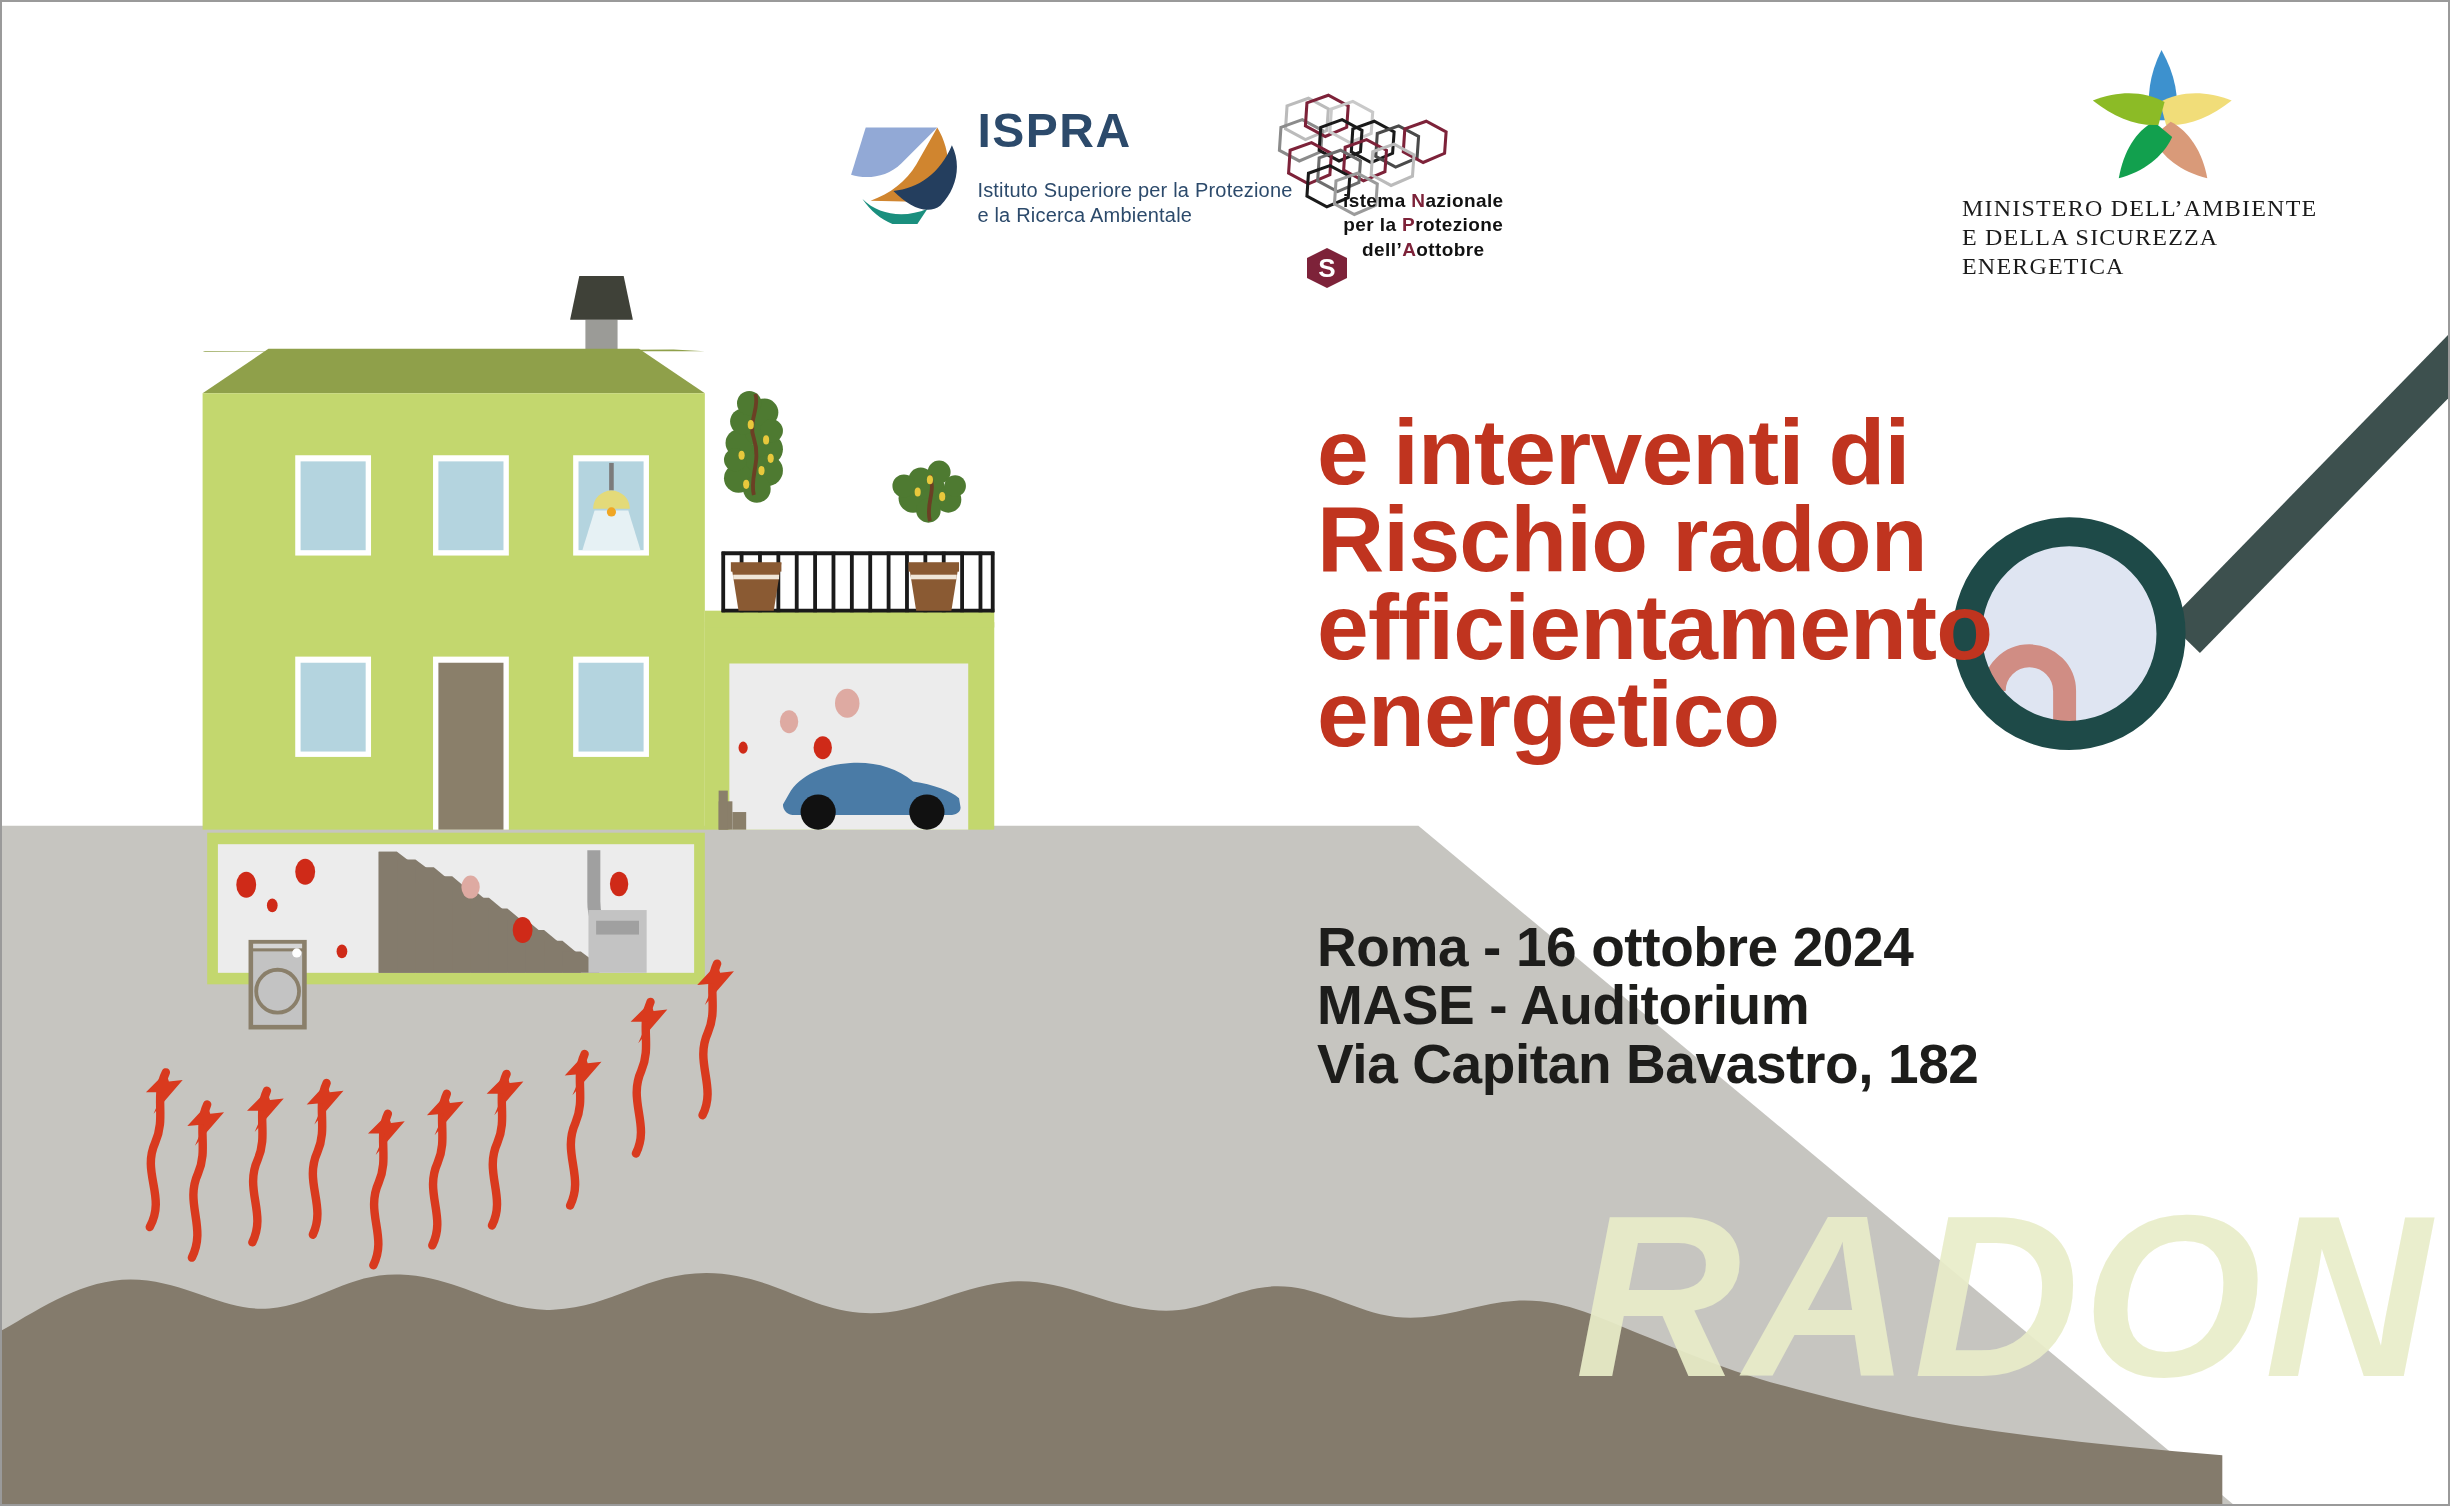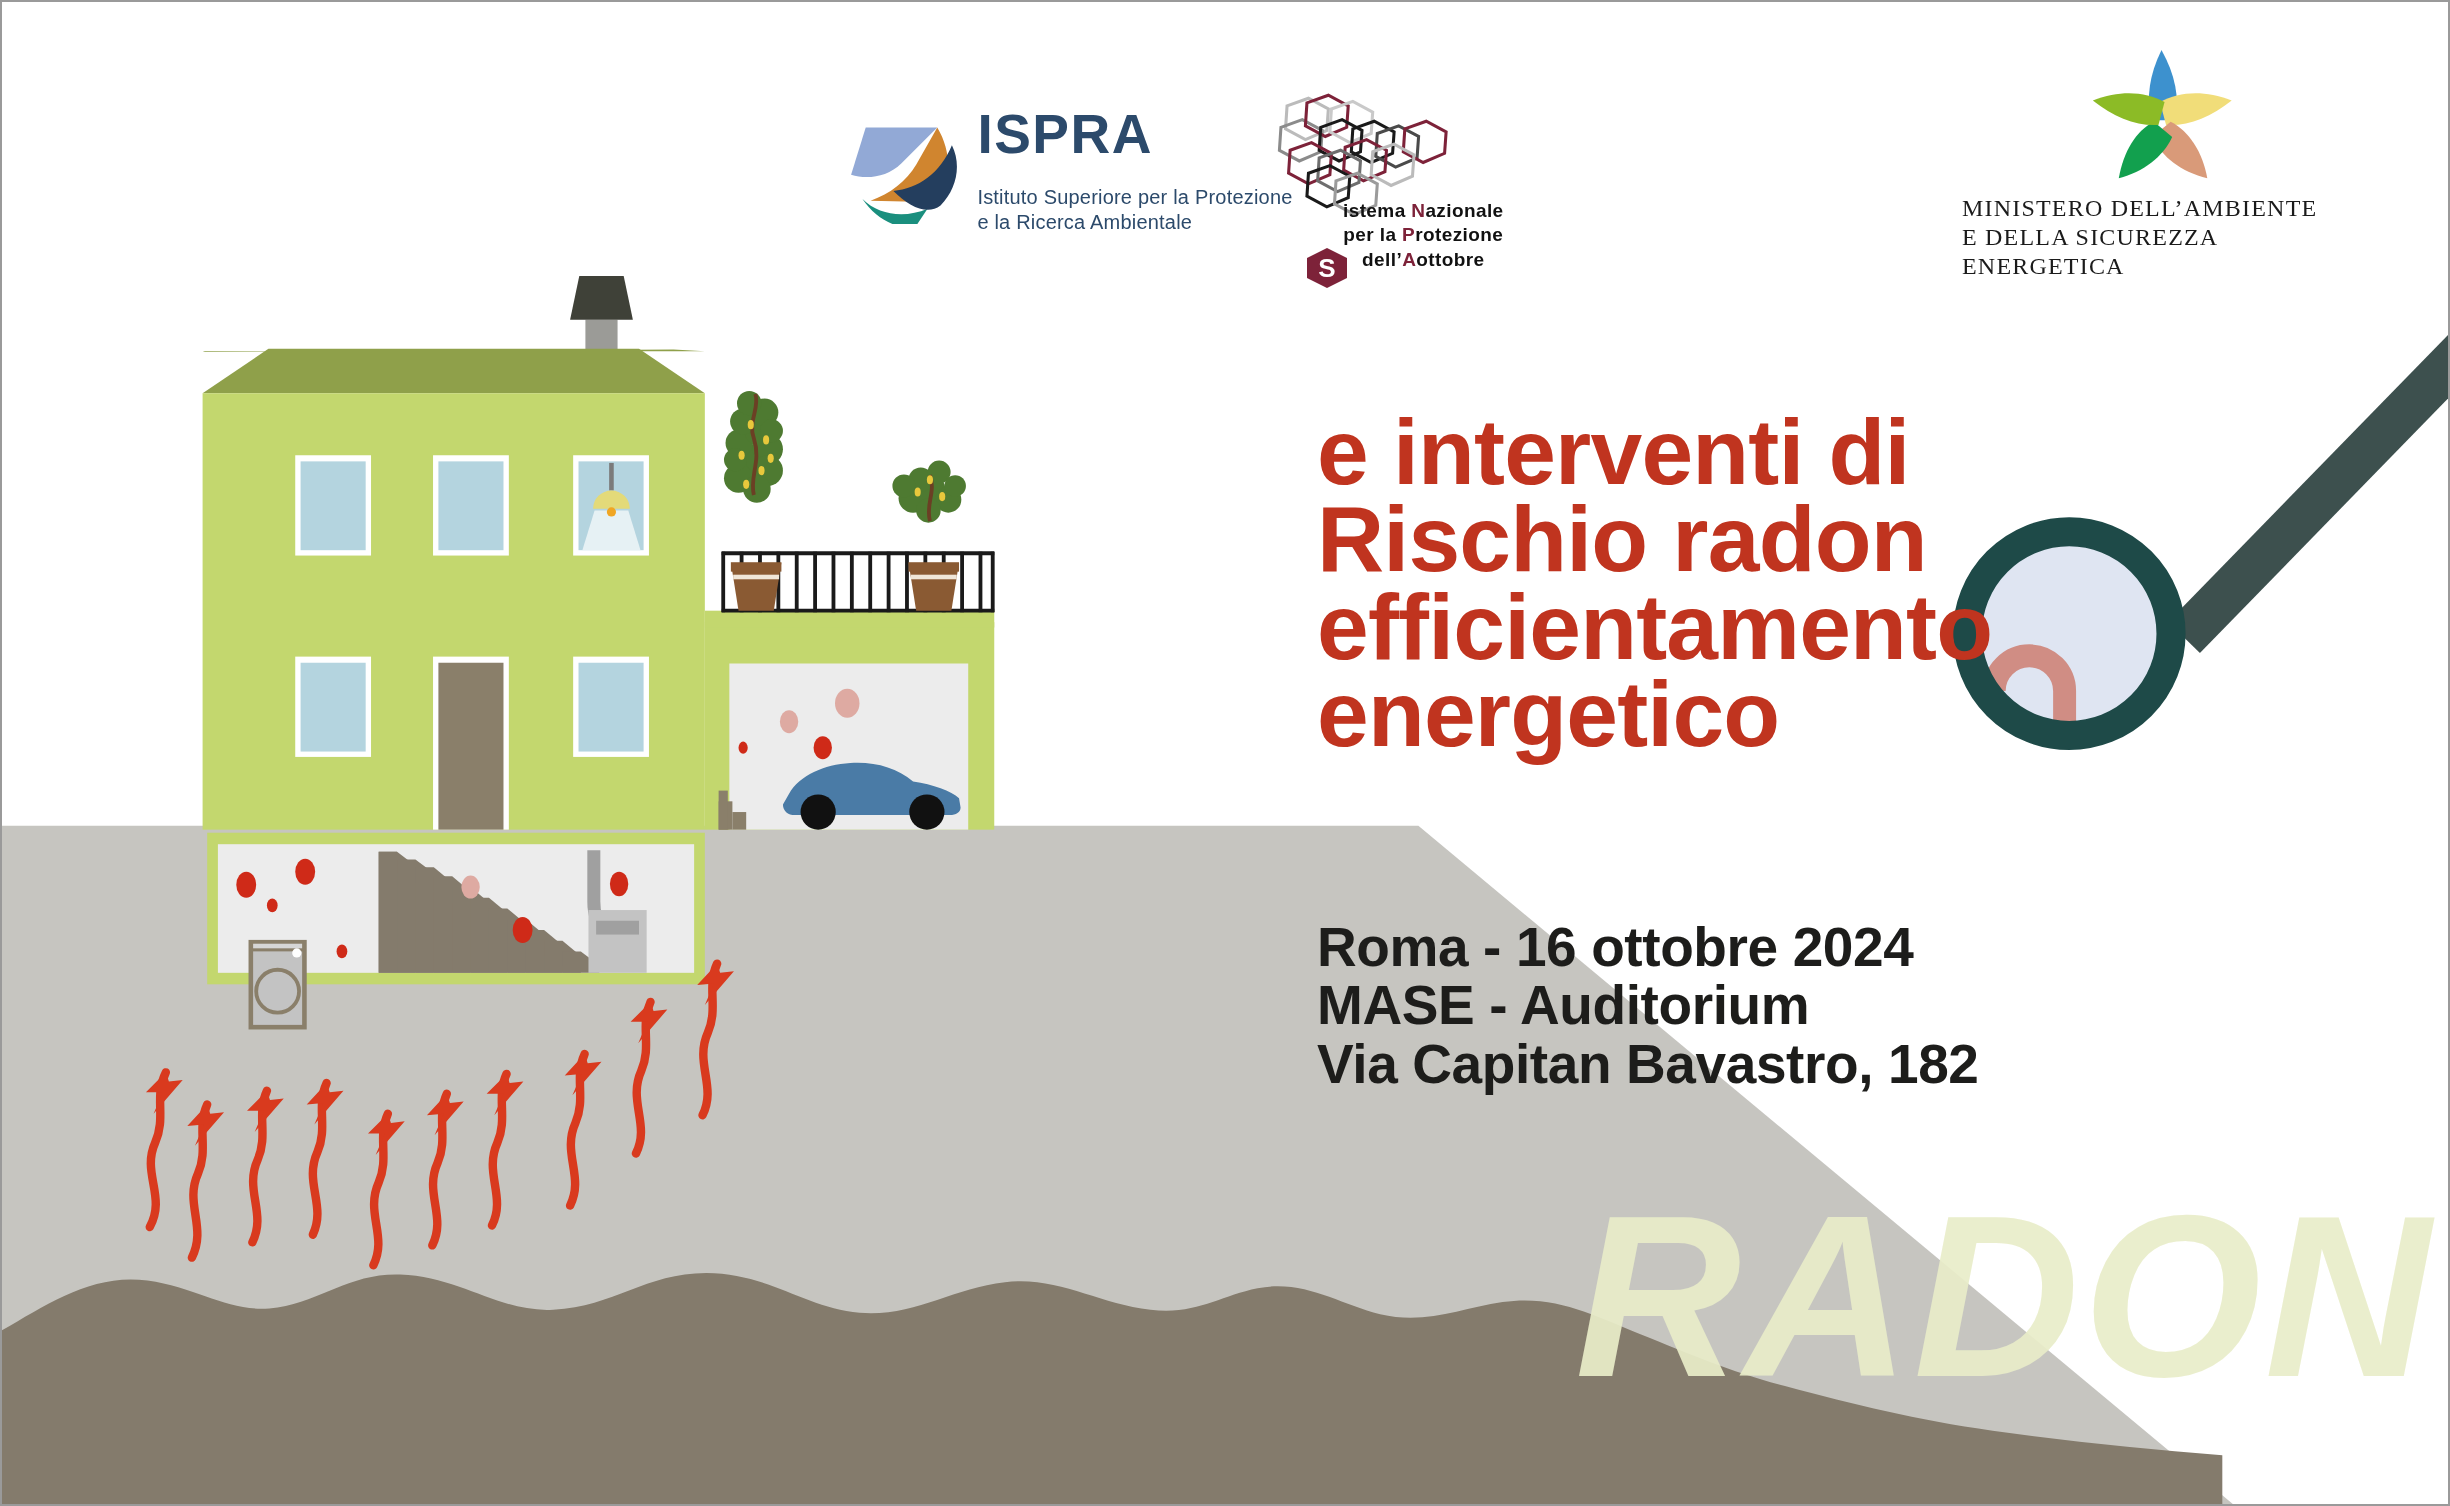--- a/index.html
+++ b/index.html
@@ -11,31 +11,31 @@
   #poster *{box-sizing:border-box;}
   .abs{position:absolute;}
   svg{display:block;}
 
   
   #logo-bar{position:absolute;left:0;top:0;width:2450px;height:276px;}
 
   .ispra-wrap{position:absolute;left:842px;top:107px;display:flex;align-items:flex-start;gap:18.4px;}
   .ispra-text{display:flex;flex-direction:column;}
   .ispra-word{
-    font-family:"Liberation Sans",sans-serif;font-weight:bold;font-size:55px;line-height:.92;
+    font-family:"Liberation Sans",sans-serif;font-weight:bold;font-size:48px;line-height:.92;
     color:#2c4a6b;letter-spacing:1.5px;
   }
   .ispra-sub{
     font-family:"Liberation Sans",sans-serif;font-size:20px;line-height:1.25;color:#2c4a6b;
     margin-top:25px;letter-spacing:0.2px;
   }
 
   .snpa-wrap{position:absolute;left:1256px;top:84px;width:322px;height:184px;}
   .snpa-lines{
-    position:absolute;left:12.3px;top:113px;width:306px;
+    position:absolute;left:12.3px;top:103px;width:306px;
     font-family:"Liberation Sans",sans-serif;font-size:19px;font-weight:bold;line-height:1.28;
     color:#111;text-align:center;letter-spacing:0.4px;
   }
   .snpa-lines .hl{color:#7d2239;}
   .snpa-badge{
     position:absolute;left:49px;top:162px;width:40px;height:40px;background:#7d2239;
     clip-path:polygon(50% 0,100% 25%,100% 75%,50% 100%,0 75%,0 25%);
   }
   .snpa-badge span{
     position:absolute;inset:0;display:flex;align-items:center;justify-content:center;

